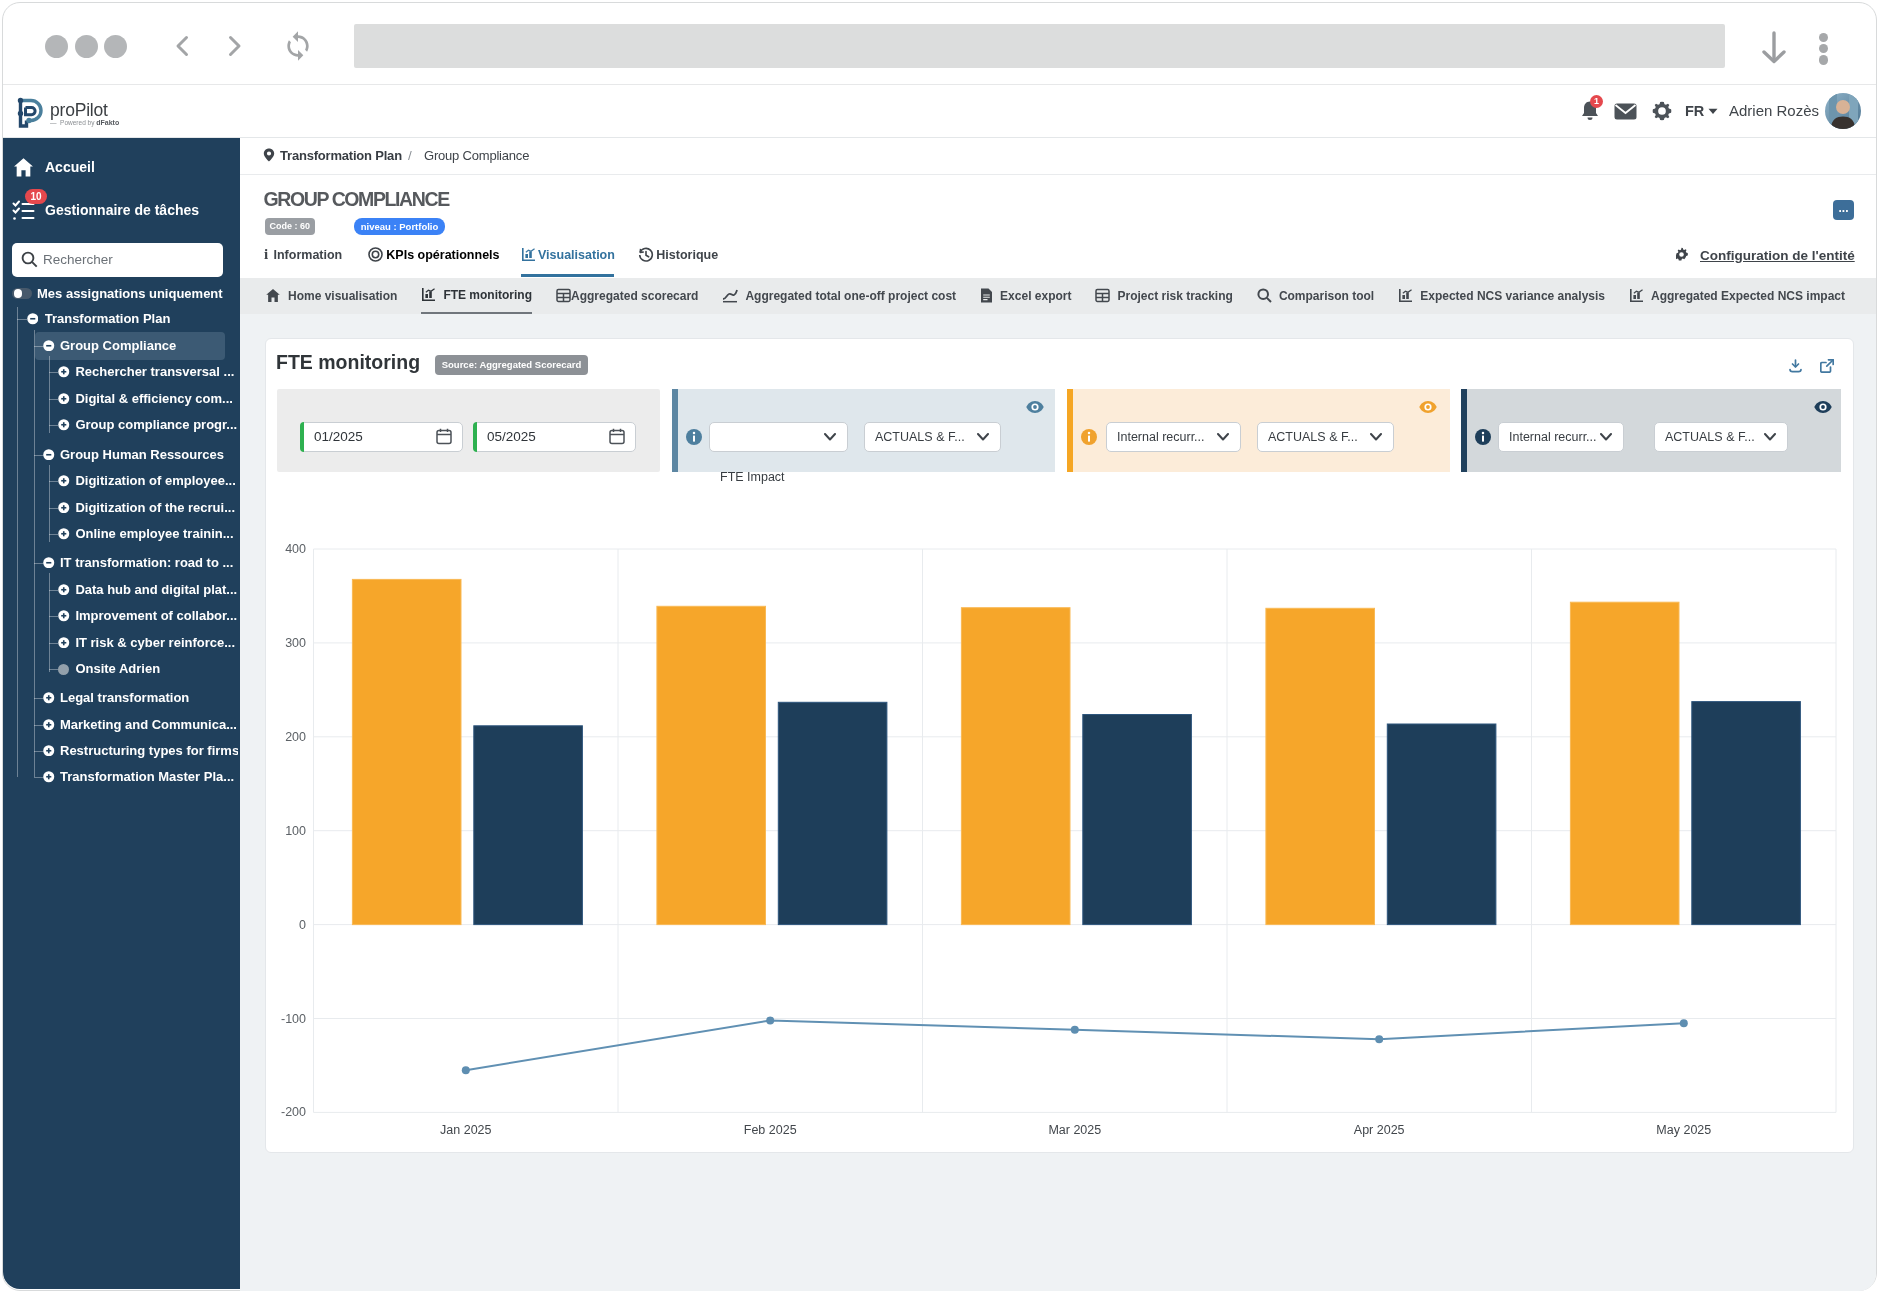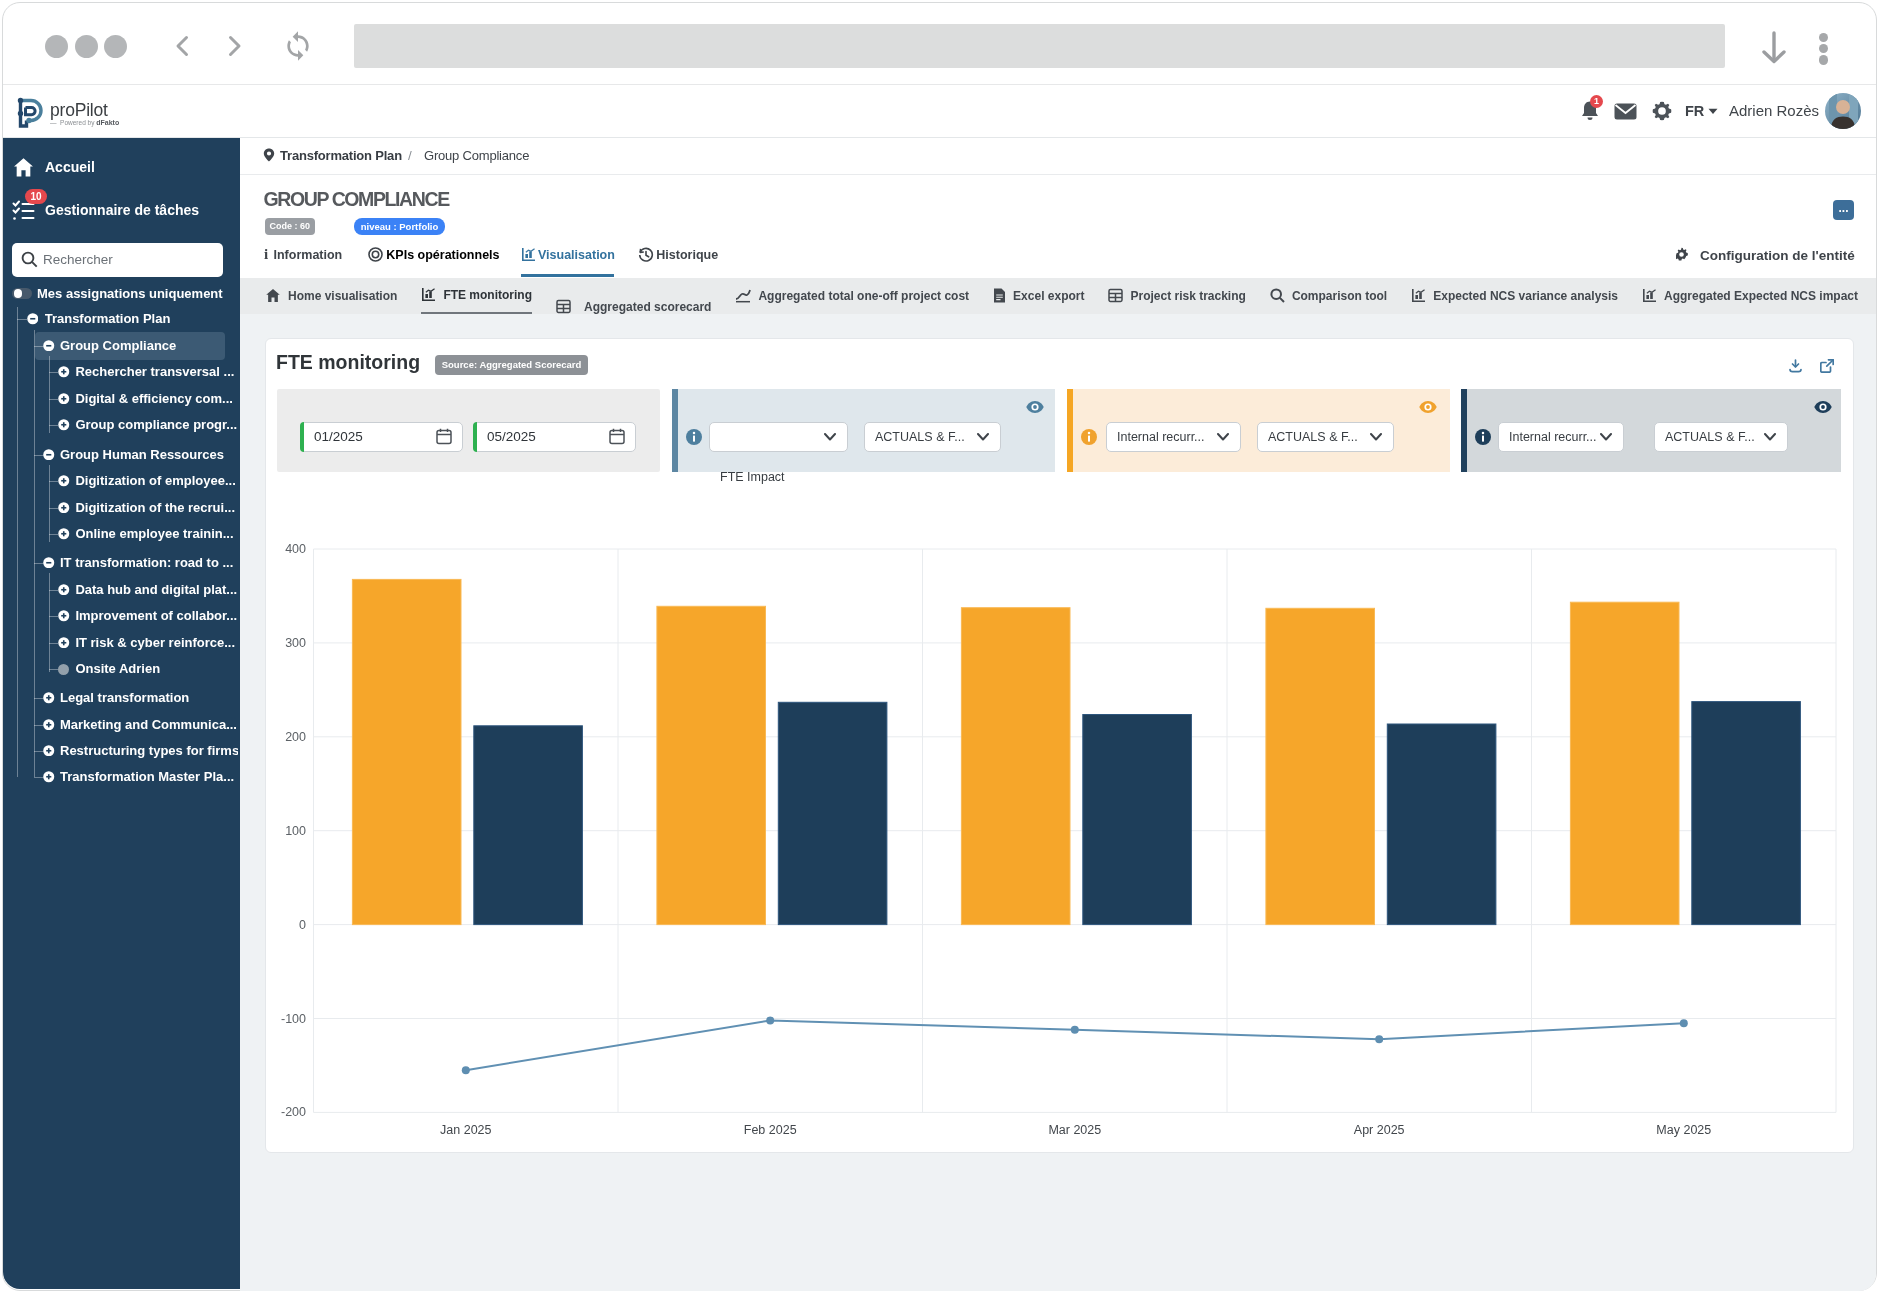--- a/index.html
+++ b/index.html
@@ -259,39 +259,39 @@
       <path d="M2.2 5.2 A6.3 6.3 0 1 1 1.7 8"></path>
       <path d="M2.6 1.8 L2.2 5.4 L5.8 5" stroke-linejoin="round"></path>
       <path d="M8 4.6 V8.2 L10.6 9.8" stroke-linecap="round"></path>
     </svg>
     <div style="left:656.3px;top:245px;width:80px;height:20px;font-size:12.5px;font-weight:700;color:#3f444a;line-height:20px;">Historique</div>
     <svg style="position:absolute;left:1676px;top:247px" width="16" height="15" viewBox="0 0 16 15" fill="#3f444a">
       <path d="M5.5 0.8l1.3.2.4 1.5 1 .4 1.4-.7.9.9-.7 1.4.4 1 1.5.4.2 1.3-.2 1.3-1.5.4-.4 1-.7 1.4-.9.9-1.4-.7-1 .4-.4 1.5-1.3.2-1.3-.2-.4-1.5-1-.4-1.4.7-.9-.9.7-1.4-.4-1-1.5-.4L0.3 7.5l.2-1.3 1.5-.4.4-1-.7-1.4.9-.9 1.4.7 1-.4.4-1.5z"></path>
       <circle cx="5.5" cy="7.5" r="2.3" fill="#fff"></circle>
       <path d="M12.5 8.5l.9.15.3 1 .7.3 1-.5.6.6-.5 1 .3.7 1 .3.15.9-.15.9-1 .3-.3.7.5 1-.6.6-1-.5-.7.3-.3 1-.9.15" fill="none"></path>
     </svg>
-    <div style="left:1700px;top:247px;width:160px;height:18px;font-size:13.5px;font-weight:700;color:#3f444a;line-height:18px;">Configuration de l'entité</div>
+    <div style="left:1700px;top:247px;width:160px;height:18px;font-size:13.5px;font-weight:700;color:#3f444a;line-height:18px;text-decoration:underline;">Configuration de l'entité</div>
     <div style="left:240px;top:278px;width:1636px;height:35.5px;background:#e9ebec;"></div>
     <div style="position:absolute;left:265px;top:278px;width:1600px;height:35.5px;display:flex;align-items:center;gap:24px;">
       <div style="display:flex;align-items:center;gap:7px;height:35.5px;">
         <svg width="16" height="15" viewBox="0 0 20 20" fill="#43484e">
           <path d="M10 1.2 L19 9 H16.5 V18.5 H12 V12.5 H8 V18.5 H3.5 V9 H1 Z"></path>
         </svg>
         <span style="font-size:12px;font-weight:700;color:#43484e;white-space:nowrap;">Home visualisation</span>
       </div>
       <div style="display:flex;align-items:center;gap:7px;border-bottom:2px solid #70767c;height:35.5px;">
         <svg width="15" height="15" viewBox="0 0 15 15" fill="#2e3338">
           <path d="M1 1 H2.6 V12.4 H14 V14 H1 Z"></path>
           <rect x="4.4" y="7" width="2.6" height="4"></rect>
           <rect x="8.2" y="4.5" width="2.6" height="6.5"></rect>
           <path d="M4.5 4.8 L7.3 2.6 L9.9 3.6 L13.2 1.2 L13.9 2.2 L10.1 5 L7.5 4 L5.2 5.8 Z"></path>
         </svg>
         <span style="font-size:12px;font-weight:700;color:#2e3338;white-space:nowrap;">FTE monitoring</span>
       </div>
-      <div style="display:flex;align-items:flex-end;gap:13px;height:35.5px;">
+      <div style="display:flex;align-items:center;gap:0;height:35.5px;">
         <svg width="15" height="15" viewBox="0 0 15 15" fill="none" stroke="#43484e" stroke-width="1.5">
           <rect x="1" y="1.6" width="13" height="11.8" rx="1.4"></rect>
           <path d="M1 5.5 H14 M1 9.4 H14 M7.5 5.5 V13.4"></path>
         </svg>
         <span style="font-size:12px;font-weight:700;color:#43484e;white-space:nowrap;">Aggregated scorecard</span>
       </div>
       <div style="display:flex;align-items:center;gap:7px;height:35.5px;">
         <svg width="16" height="15" viewBox="0 0 16 15" fill="none" stroke="#43484e" stroke-width="1.8">
           <path d="M1 11 C4 11 4.5 7 7 6 C9.5 5 10 8 12 7 C14 6 14.5 3.5 15 2"></path>
           <path d="M1 13.7 H15" stroke-width="1.5"></path>

